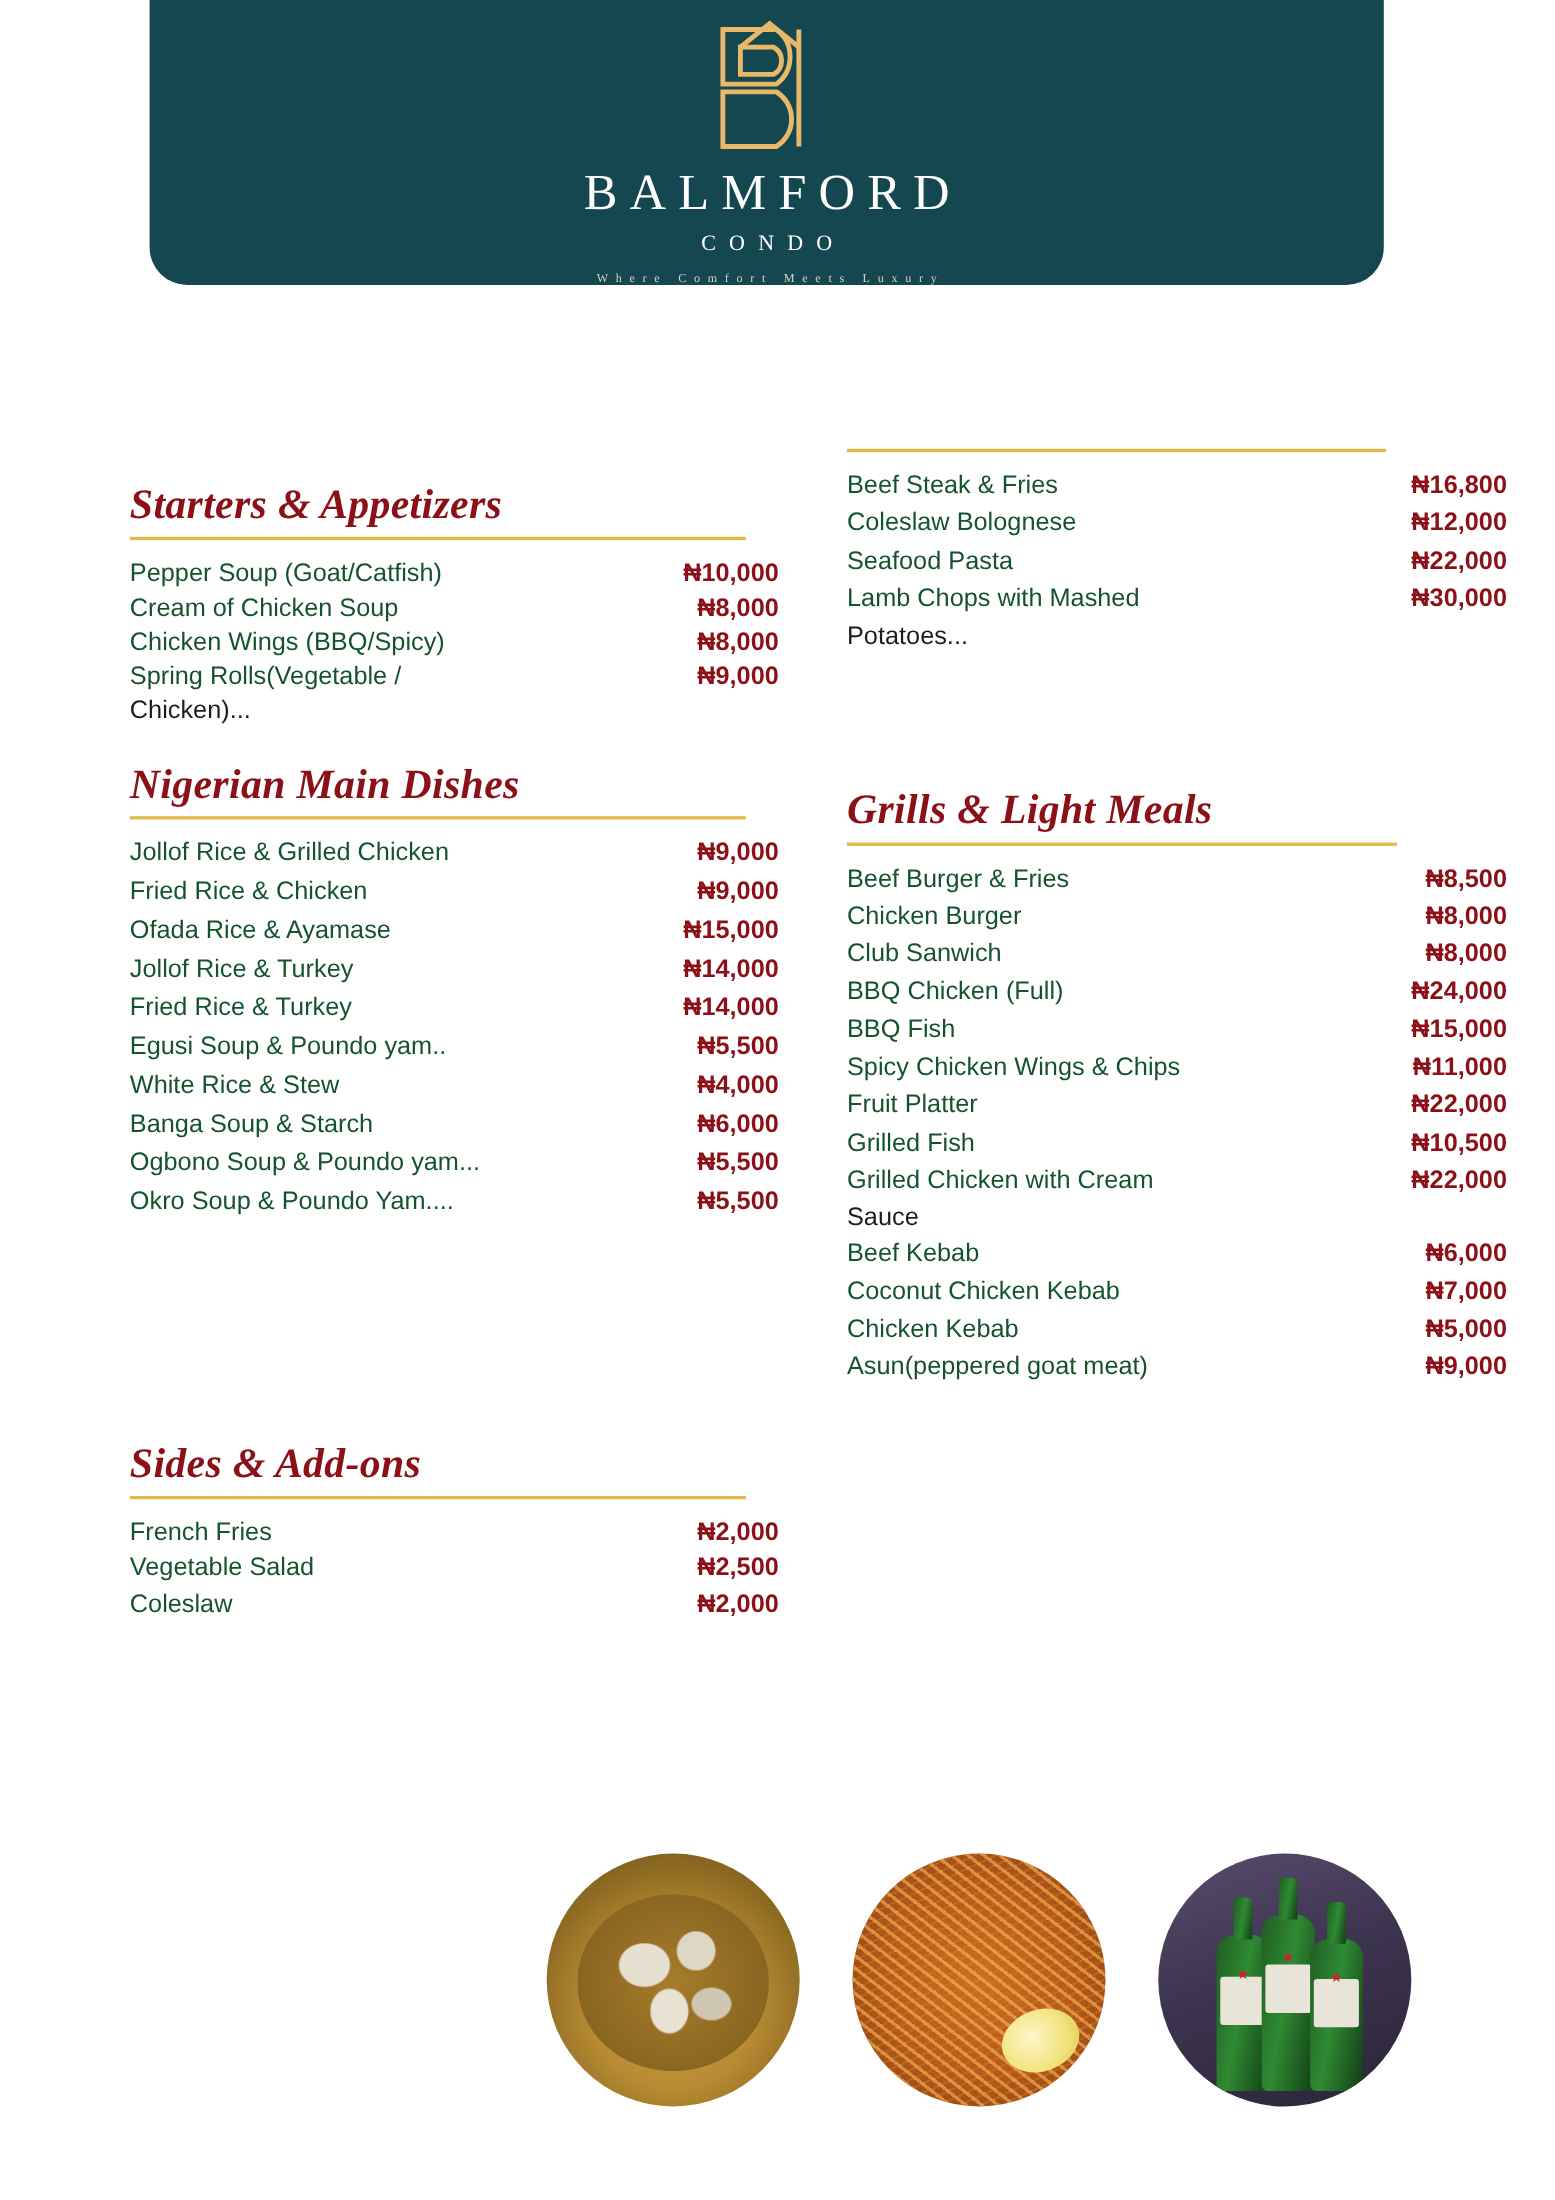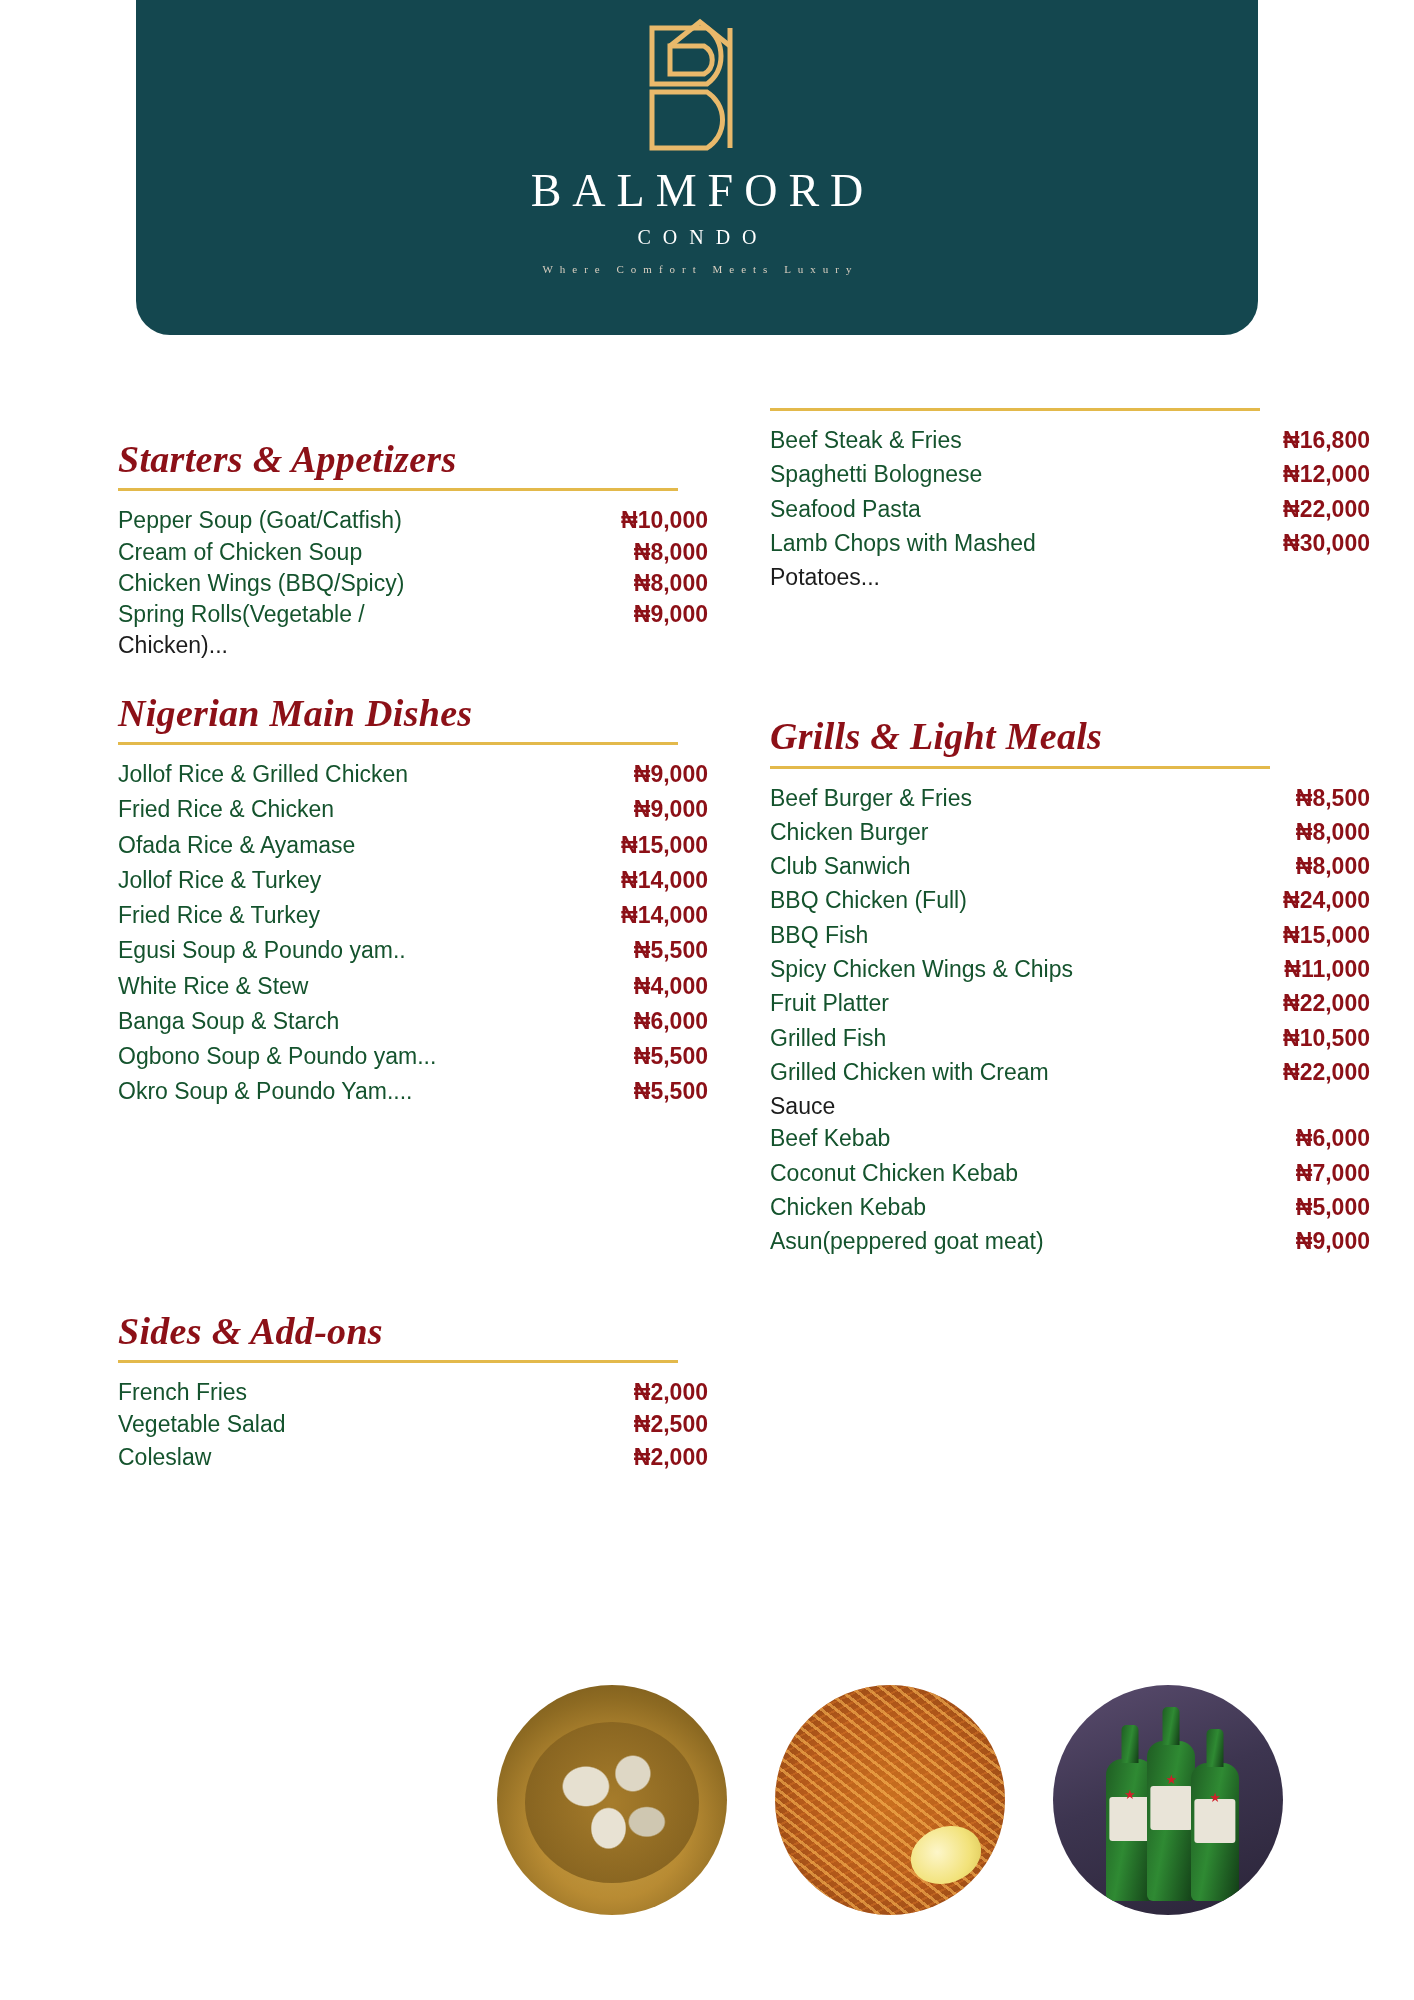--- a/index.html
+++ b/index.html
@@ -14,21 +14,21 @@
     font-family: "Liberation Sans", sans-serif;
     overflow: hidden;
   }
 
   
   .header-banner {
     position: absolute;
     left: 136px;
     top: 0;
     width: 1122px;
-    height: 335px;
+    height: 259px;
     background: #14474f;
     border-bottom-left-radius: 34px;
     border-bottom-right-radius: 34px;
     display: flex;
     flex-direction: column;
     align-items: center;
     justify-content: flex-start;
     padding-top: 18px;
     box-sizing: border-box;
   }
@@ -363,21 +363,21 @@
 <div class="col-right">
 
   <div class="section sec-cont">
     <div class="rule right"></div>
     <div class="items">
       <div class="item-row">
         <span class="item-name">Beef Steak &amp; Fries</span>
         <span class="item-price">₦16,800</span>
       </div>
       <div class="item-row">
-        <span class="item-name">Spaghetti Bolognese</span>
+        <span class="item-name">Coleslaw Bolognese</span>
         <span class="item-price">₦12,000</span>
       </div>
       <div class="item-row">
         <span class="item-name">Seafood Pasta</span>
         <span class="item-price">₦22,000</span>
       </div>
       <div class="item-row">
         <span class="item-name">Lamb Chops with Mashed</span>
         <span class="item-price">₦30,000</span>
       </div>

